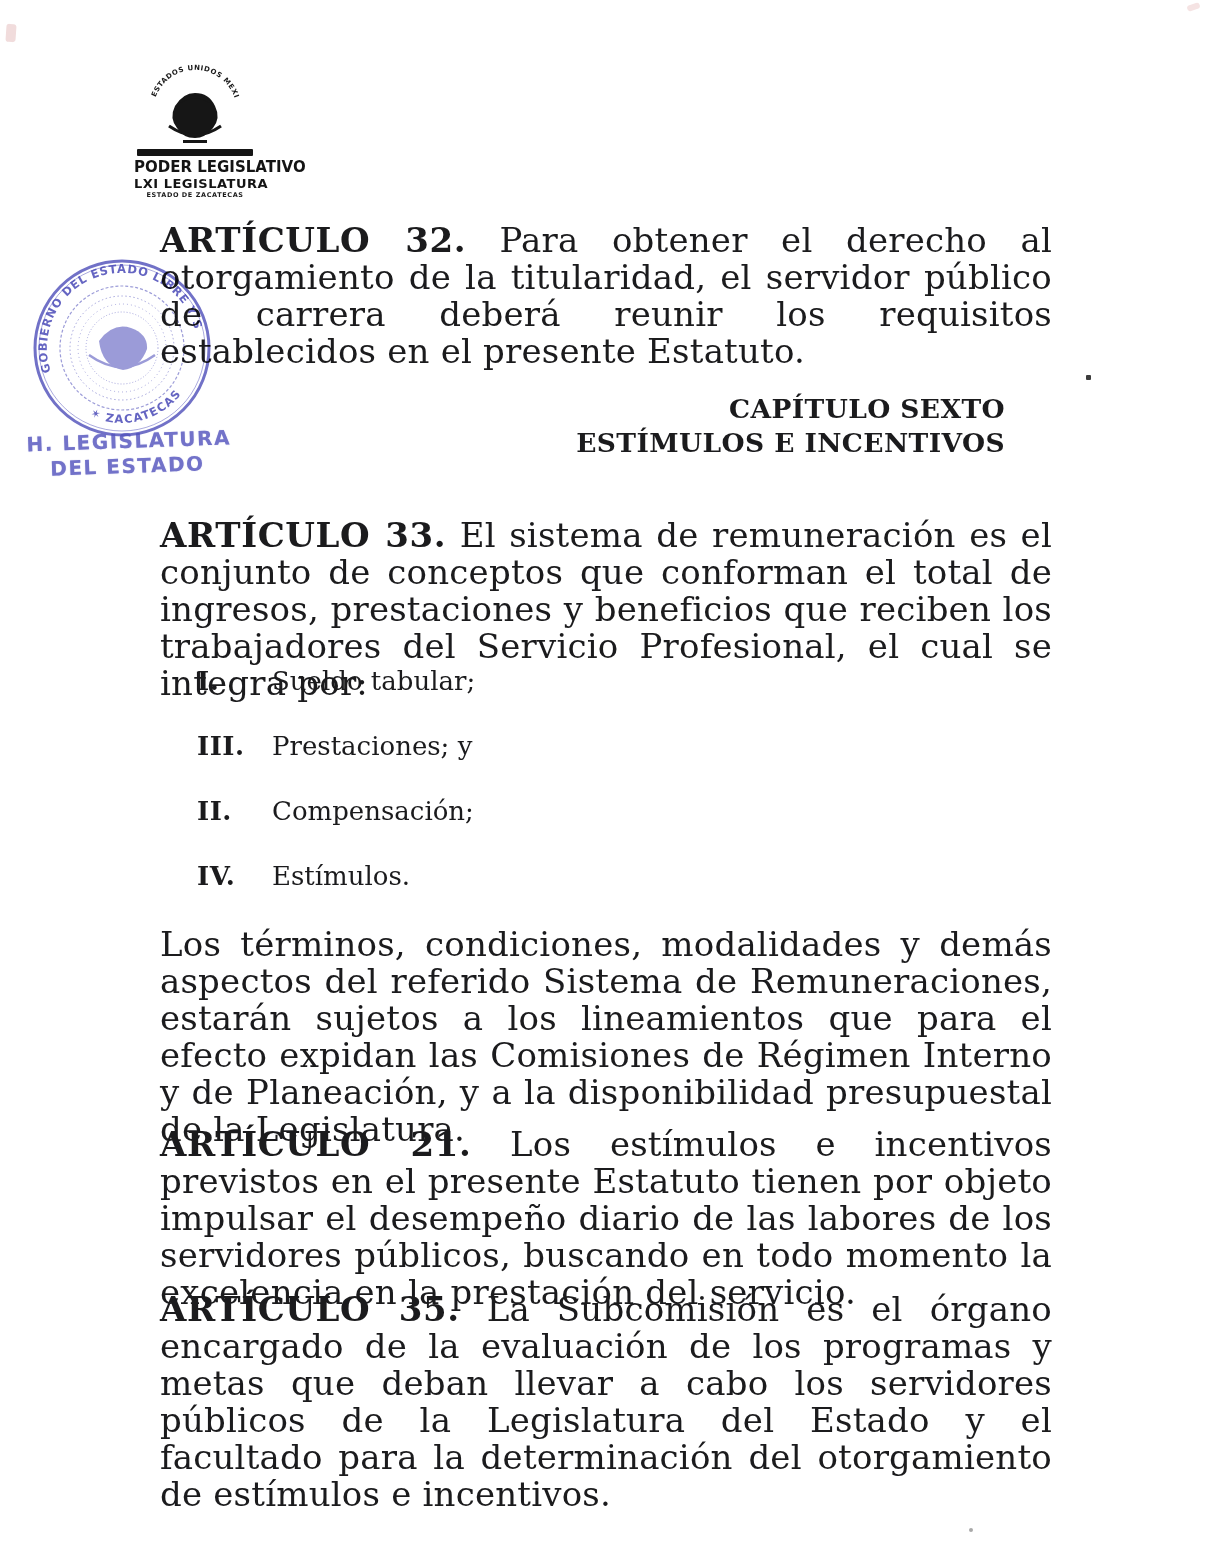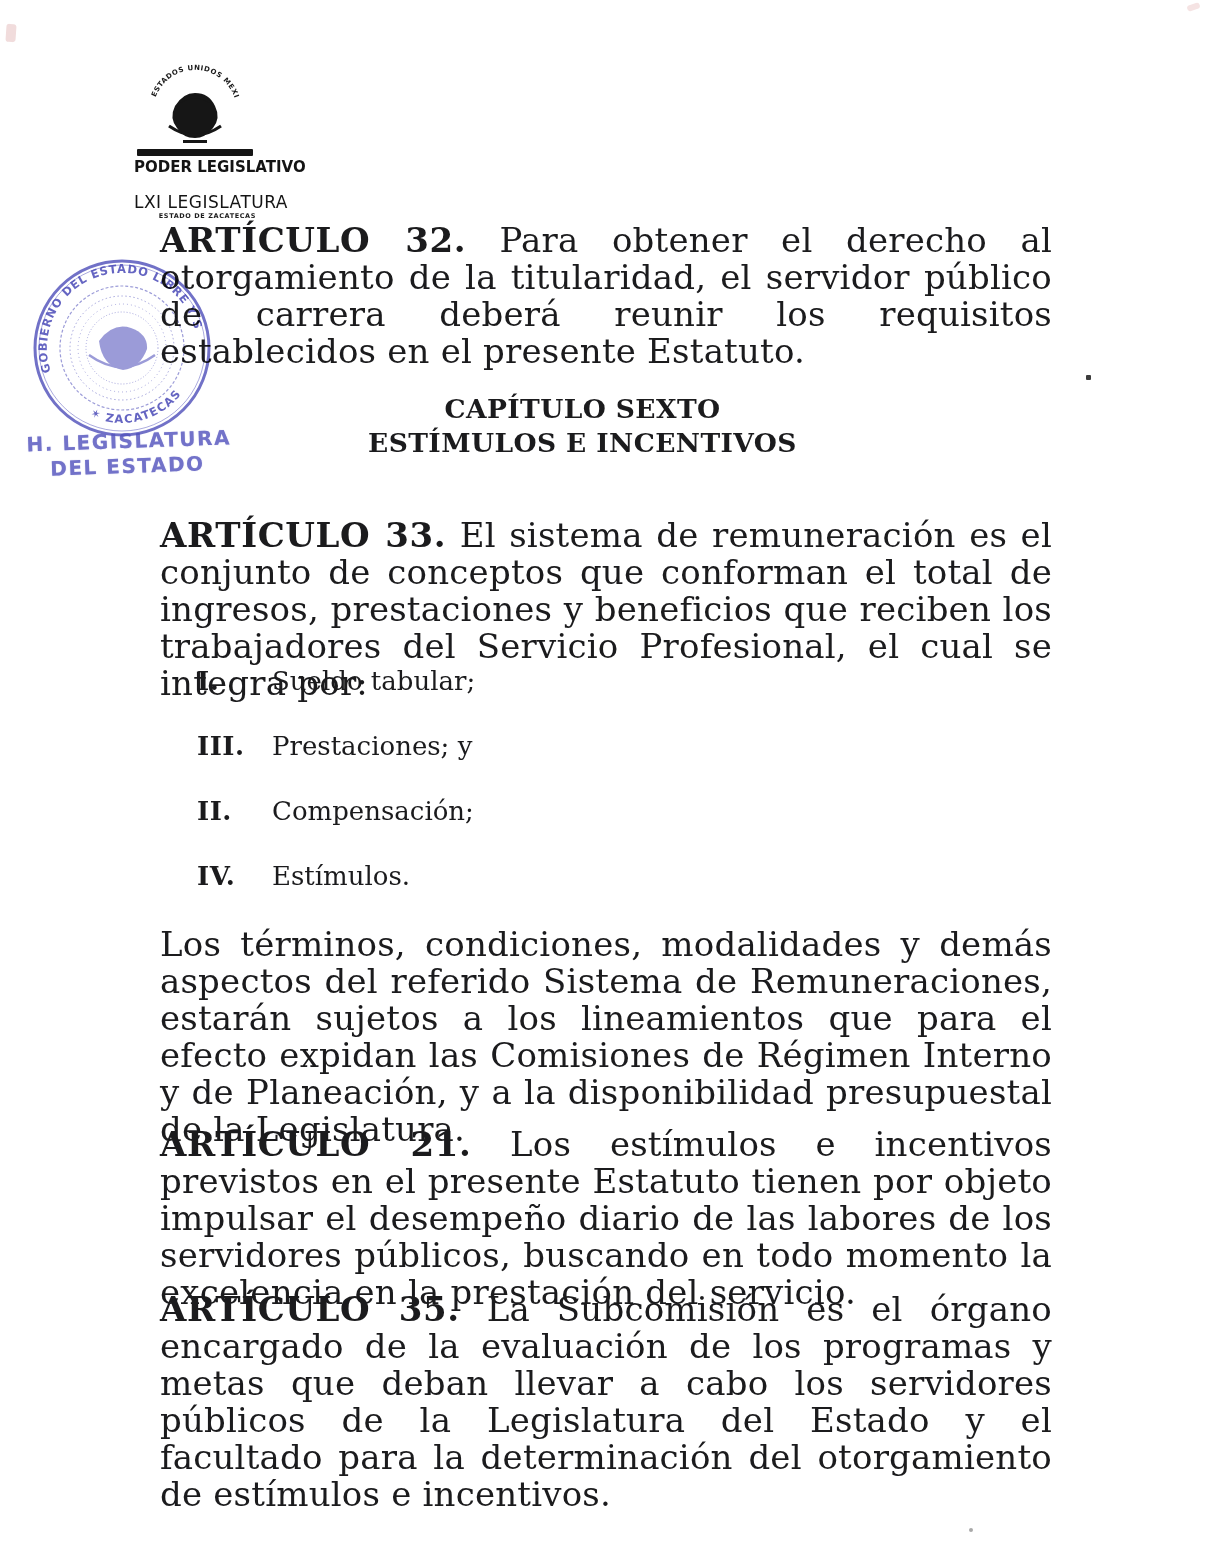--- a/index.html
+++ b/index.html
@@ -24,40 +24,40 @@
 
   .b-art32 { top:222px; }
   .b-art33 { top:517px; }
   .b-terms { top:926px; }
   .b-art34 { top:1126px; }
   .b-art35 { top:1291px; }
 
   
   .chapter {
     position:absolute; left:160px; top:392px; width:845px;
-    text-align:center; font-weight:bold;
+    text-align:right; font-weight:bold;
     font-size:26.5px; line-height:34px; letter-spacing:0.4px;
   }
 
   
   .rlist { position:absolute; left:160px; top:663px; width:892px; }
   .rlist-item { display:flex; margin-bottom:28px; font-size:26px; line-height:37px; }
   .rlist-num  { width:75px; margin-left:37px; font-weight:bold; flex:none; letter-spacing:0.5px; }
   .rlist-text { flex:1; }
 
   
   .emblem {
     position:absolute; left:134px; top:64px; width:122px;
     text-align:center; font-family:"DejaVu Sans", sans-serif;
   }
   .emblem svg { display:block; margin:0 auto; }
   .emblem-bar { height:7px; background:#151515; margin:1px 3px 2px 3px; border-radius:1px; }
   .emblem-line1 { font-weight:bold; font-size:15px; color:#141414; white-space:nowrap; }
-  .emblem-line2 { font-weight:normal; font-size:17px; color:#141414; letter-spacing:0.5px; white-space:nowrap;margin-top:16px; }
-  .emblem-line3 { font-weight:bold; font-size:6.5px;  color:#1d1d1d; letter-spacing:0.6px; white-space:nowrap;text-align:right; }
+  .emblem-line2 { font-weight:bold; font-size:13px; color:#141414; letter-spacing:0.5px; white-space:nowrap; }
+  .emblem-line3 { font-weight:bold; font-size:6.5px;  color:#1d1d1d; letter-spacing:0.6px; white-space:nowrap; }
 
   
   .stamp {
     position:absolute; left:27px; top:253px; width:200px;
     mix-blend-mode:multiply; pointer-events:none;
   }
   .stamp svg { display:block; filter:blur(0.35px); }
   .stamp-caption {
     margin-top:-14px; text-align:center;
     font-family:"DejaVu Sans", sans-serif; font-weight:bold;

